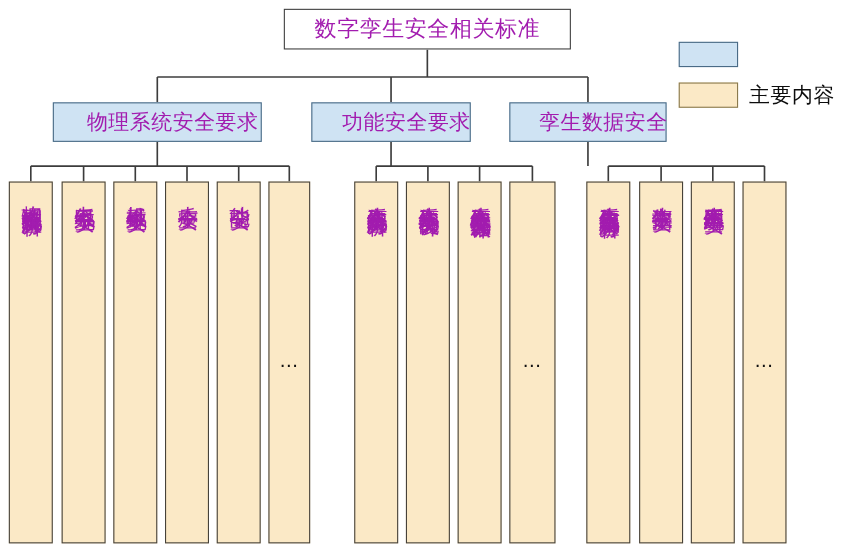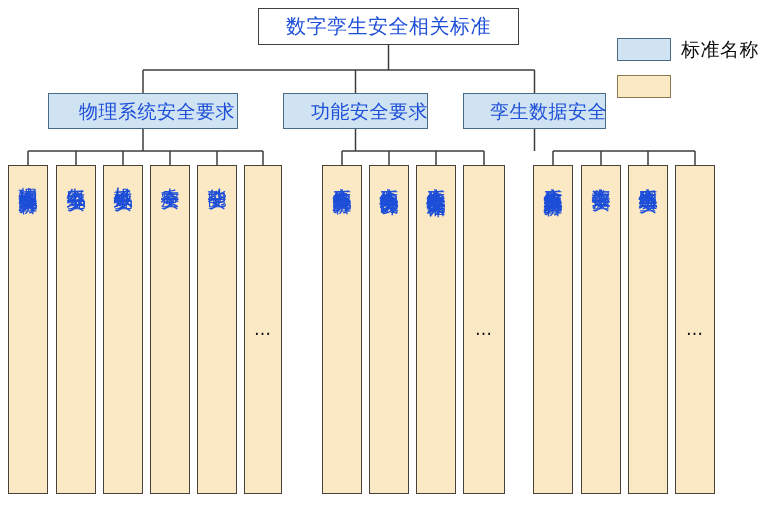--- a/index.html
+++ b/index.html
@@ -44,21 +44,21 @@
     padding-left: 28px;
   }
   .node.leaf {
     background: #fbe9c6;
     border-color: #46423a;
     align-items: flex-start;
     padding-top: 6px;
   }
   .node .label {
     font-size: 19px;
-    color: #1d4ed8;
+    color: #a21caf;
     line-height: 1.18;
     letter-spacing: 0.5px;
     white-space: nowrap;
   }
   .node.root .label {
     font-size: 20px;
   }
   .node.level1 .label {
     font-size: 19px;
   }
@@ -192,17 +192,17 @@
       </div>
       <div class="node leaf" style="left: 628px; top: 165px; width: 40px; height: 329px;">
         <span class="label">孪生系统网络安全</span>
       </div>
       <div class="node leaf ellipsis" style="left: 675px; top: 165px; width: 40px; height: 329px;">
         <span class="label">…</span>
       </div>
     </div>
 
   <div class="legend-swatch blue" id="legend-swatch-0" style="left: 617px; top: 38px;"></div>
-  <div class="legend-text" id="legend-text-0" style="left: 681px; top: 37px;">标准名称</div>
 
   <div class="legend-swatch cream" id="legend-swatch-1" style="left: 617px; top: 75px;"></div>
+  <div class="legend-text" id="legend-text-1" style="left: 681px; top: 74px;">主要内容</div>
 
 </div>
 
 </body></html>

